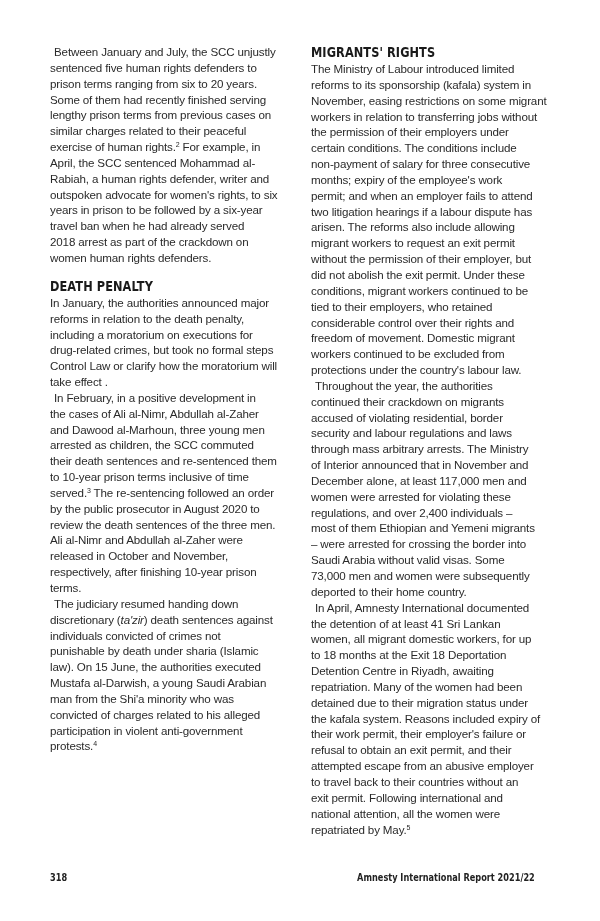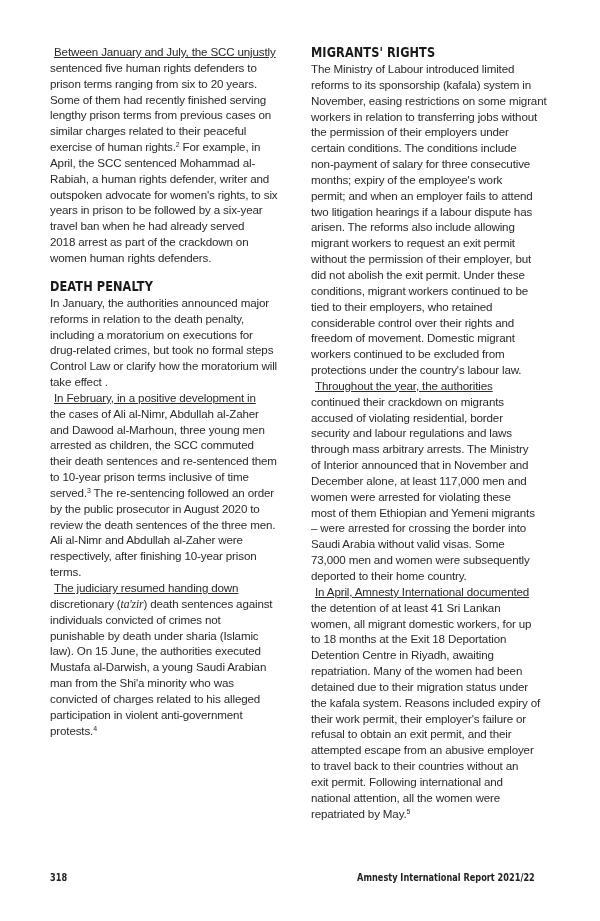--- a/index.html
+++ b/index.html
@@ -3,32 +3,32 @@
 <meta charset="utf-8">
 <style>
   html, body { margin: 0; padding: 0; background: #ffffff; }
   body { width: 600px; height: 921px; position: relative; overflow: hidden;
          font-family: "Liberation Sans", sans-serif; color: #2a2a2a; }
   .col { position: absolute; top: 44px; width: 240px; }
   .col-left { left: 50px; }
   .col-right { left: 311px; width: 250px; }
   .line { font-size: 11.6px; line-height: 15.85px; white-space: nowrap;
           letter-spacing: -0.15px; height: 15.85px; }
-  .indent { padding-left: 4px; text-decoration: underline; }
+  .indent { padding-left: 4px; }
   h2 { margin: 0; font-family: "DejaVu Sans", sans-serif; font-weight: bold;
        font-size: 13.2px; line-height: 17px; letter-spacing: 0.1px; color: #1a1a1a;
        transform: scaleX(0.86); transform-origin: left center; }
   .gap { height: 12px; }
   sup { font-size: 7px; line-height: 0; vertical-align: 4px; }
   .footer { position: absolute; top: 871px; font-family: "DejaVu Sans", sans-serif;
             font-size: 10.5px; font-weight: bold; color: #222;
             transform: scaleX(0.78); }
   .pagenum { left: 50px; transform-origin: left center; }
   .report { right: 65px; transform-origin: right center; }
-  em { font-style: italic; font-family: Liberation Serif, serif; }
+  em { font-style: italic; }
 </style>
 </head>
 <body>
 
 <div class="col col-left">
   <div>
     <div class="line indent">Between January and July, the SCC unjustly</div>
     <div class="line">sentenced five human rights defenders to</div>
     <div class="line">prison terms ranging from six to 20 years.</div>
     <div class="line">Some of them had recently finished serving</div>
@@ -59,20 +59,21 @@
     <div class="line indent">In February, in a positive development in</div>
     <div class="line">the cases of Ali al-Nimr, Abdullah al-Zaher</div>
     <div class="line">and Dawood al-Marhoun, three young men</div>
     <div class="line">arrested as children, the SCC commuted</div>
     <div class="line">their death sentences and re-sentenced them</div>
     <div class="line">to 10-year prison terms inclusive of time</div>
     <div class="line"><span>served.</span><sup>3</sup><span> The re-sentencing followed an order</span></div>
     <div class="line">by the public prosecutor in August 2020 to</div>
     <div class="line">review the death sentences of the three men.</div>
     <div class="line">Ali al-Nimr and Abdullah al-Zaher were</div>
+    <div class="line">released in October and November,</div>
     <div class="line">respectively, after finishing 10-year prison</div>
     <div class="line">terms.</div>
   </div>
   <div>
     <div class="line indent">The judiciary resumed handing down</div>
     <div class="line"><span>discretionary (</span><em>ta'zir</em><span>) death sentences against</span></div>
     <div class="line">individuals convicted of crimes not</div>
     <div class="line">punishable by death under sharia (Islamic</div>
     <div class="line">law). On 15 June, the authorities executed</div>
     <div class="line">Mustafa al-Darwish, a young Saudi Arabian</div>
@@ -109,20 +110,21 @@
   </div>
   <div>
     <div class="line indent">Throughout the year, the authorities</div>
     <div class="line">continued their crackdown on migrants</div>
     <div class="line">accused of violating residential, border</div>
     <div class="line">security and labour regulations and laws</div>
     <div class="line">through mass arbitrary arrests. The Ministry</div>
     <div class="line">of Interior announced that in November and</div>
     <div class="line">December alone, at least 117,000 men and</div>
     <div class="line">women were arrested for violating these</div>
+    <div class="line">regulations, and over 2,400 individuals –</div>
     <div class="line">most of them Ethiopian and Yemeni migrants</div>
     <div class="line">– were arrested for crossing the border into</div>
     <div class="line">Saudi Arabia without valid visas. Some</div>
     <div class="line">73,000 men and women were subsequently</div>
     <div class="line">deported to their home country.</div>
   </div>
   <div>
     <div class="line indent">In April, Amnesty International documented</div>
     <div class="line">the detention of at least 41 Sri Lankan</div>
     <div class="line">women, all migrant domestic workers, for up</div>

